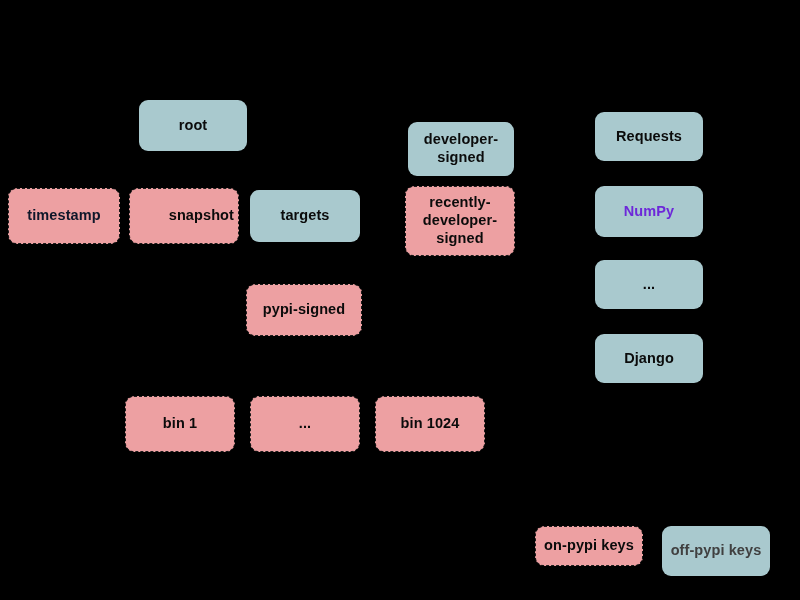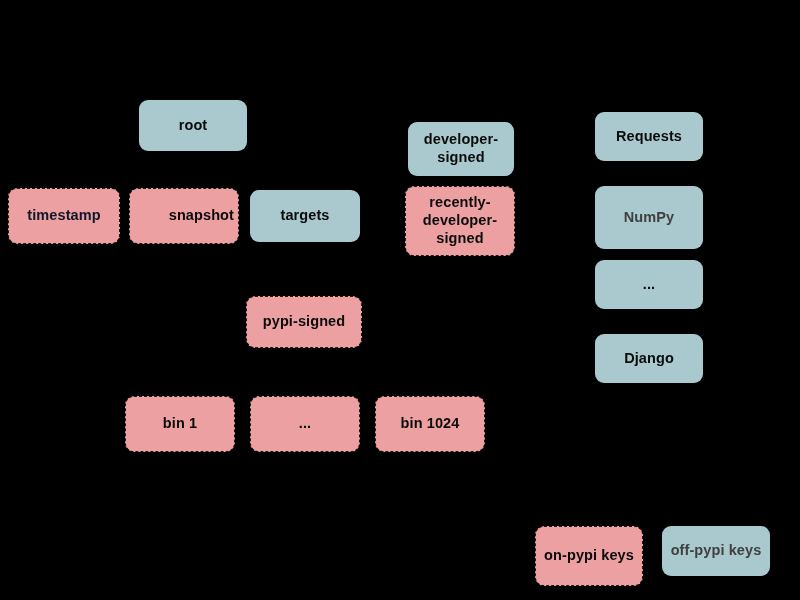--- a/index.html
+++ b/index.html
@@ -72,40 +72,40 @@
 signed</span>
     </div>
     <div class="node fill-pink edge-dashed" style="left: 405px; top: 186px; width: 110px; height: 70px; color: rgb(11, 11, 11); border-color: rgb(27, 27, 27);">
       <span class="label">recently-
 developer-
 signed</span>
     </div>
     <div class="node fill-teal edge-solid" style="left: 595px; top: 112px; width: 108px; height: 49px; color: rgb(11, 11, 11);">
       <span class="label">Requests</span>
     </div>
-    <div class="node fill-teal edge-solid" style="left: 595px; top: 186px; width: 108px; height: 63px; color: #404040; text-align: center;">
+    <div class="node fill-teal edge-solid" style="left: 595px; top: 186px; width: 108px; height: 51px; color: #6d28d9; text-align: center;">
       <span class="label">NumPy</span>
     </div>
     <div class="node fill-teal edge-solid" style="left: 595px; top: 260px; width: 108px; height: 49px; color: rgb(11, 11, 11);">
       <span class="label">...</span>
     </div>
     <div class="node fill-teal edge-solid" style="left: 595px; top: 334px; width: 108px; height: 49px; color: rgb(11, 11, 11);">
       <span class="label">Django</span>
     </div>
-    <div class="node fill-pink edge-dashed" style="left: 246px; top: 296px; width: 116px; height: 52px; color: rgb(11, 11, 11); border-color: rgb(27, 27, 27);">
+    <div class="node fill-pink edge-dashed" style="left: 246px; top: 284px; width: 116px; height: 52px; color: rgb(11, 11, 11); border-color: rgb(27, 27, 27);">
       <span class="label">pypi-signed</span>
     </div>
     <div class="node fill-pink edge-dashed" style="left: 125px; top: 396px; width: 110px; height: 56px; color: rgb(11, 11, 11); border-color: rgb(27, 27, 27);">
       <span class="label">bin 1</span>
     </div>
     <div class="node fill-pink edge-dashed" style="left: 250px; top: 396px; width: 110px; height: 56px; color: rgb(11, 11, 11); border-color: rgb(27, 27, 27);">
       <span class="label">...</span>
     </div>
     <div class="node fill-pink edge-dashed" style="left: 375px; top: 396px; width: 110px; height: 56px; color: rgb(11, 11, 11); border-color: rgb(27, 27, 27); align-items: center;">
       <span class="label">bin 1024</span>
     </div>
-    <div class="node fill-pink edge-dashed" style="left: 535px; top: 526px; width: 108px; height: 60px; color: rgb(11, 11, 11); border-color: rgb(27, 27, 27);">
+    <div class="node fill-pink edge-dashed" style="left: 535px; top: 526px; width: 108px; height: 40px; color: rgb(11, 11, 11); border-color: rgb(27, 27, 27);">
       <span class="label">on-pypi keys</span>
     </div>
     <div class="node fill-teal edge-solid" style="left: 662px; top: 526px; width: 108px; height: 50px; color: #404040;">
       <span class="label">off-pypi keys</span>
     </div>
   </div>
 
 </body></html>

